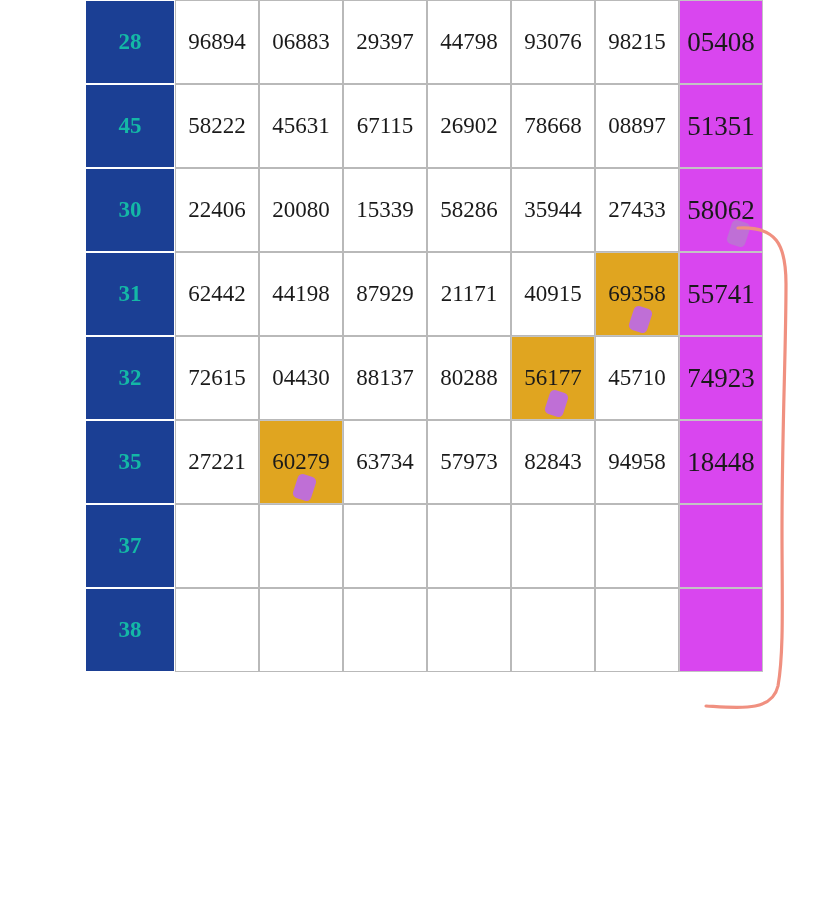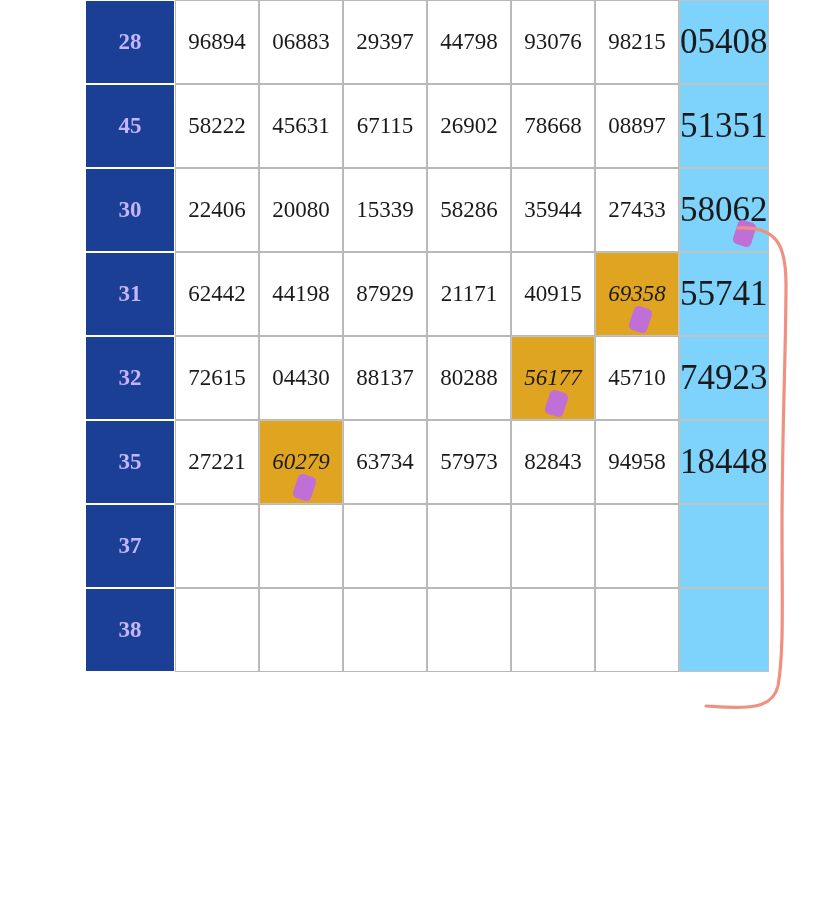--- a/index.html
+++ b/index.html
@@ -36,38 +36,37 @@
     vertical-align: middle;
     font-size: 23px;
     color: #1a1a1a;
     background: #ffffff;
     padding: 0;
     position: relative;
   }
 
   table.grid td.rowhead {
     background: #1b3f94;
-    color: #c4b5fd;
+    color: #14b8a6;
     font-weight: bold;
     font-size: 23px;
     border: 1px solid #ffffff;
     width: 88px;
   }
 
   table.grid td.green {
-    background: #7dd3fc;
-    font-size: 35px;
+    background: #d946ef;
+    font-size: 27px;
     border: 1px solid #c3c3c3;
     text-align: center;
   }
 
   table.grid td.orange {
     background: #e0a520;
     border: 1px solid #c3c3c3;
-    font-style: italic;
   }
 
   
   .blob {
     position: absolute;
     width: 19px;
     height: 25px;
     background: #bf6fd6;
     border-radius: 5px;
     transform: rotate(18deg);

